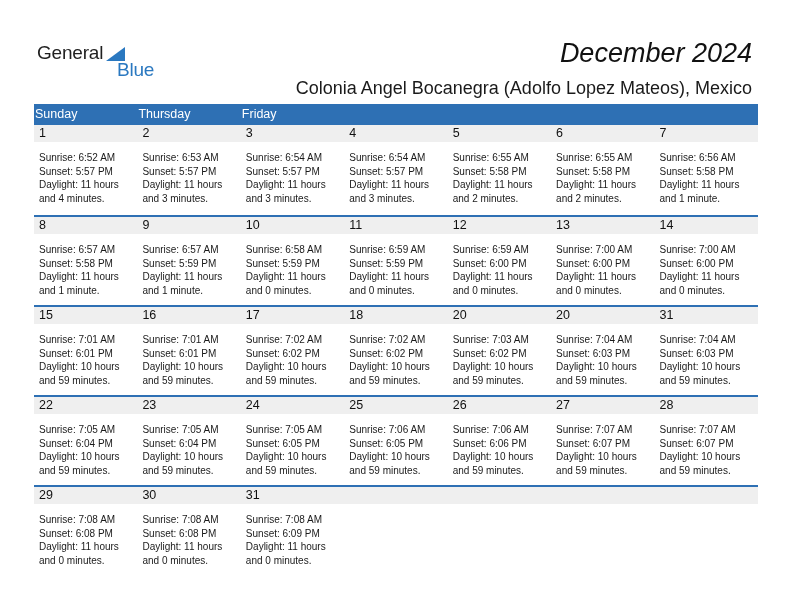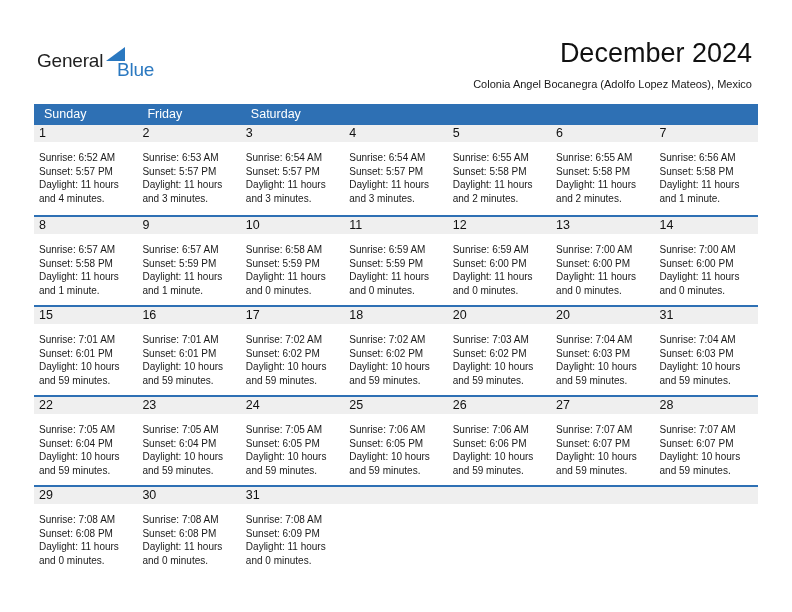--- a/index.html
+++ b/index.html
@@ -1,25 +1,25 @@
 <!DOCTYPE html>
 <html><head>
 <meta charset="utf-8">
 <style>
   html, body { margin: 0; padding: 0; background: #ffffff; }
   body { width: 792px; height: 612px; position: relative; overflow: hidden; font-family: "Liberation Sans", sans-serif; color: #1a1a1a; }
   .logo { position: absolute; left: 37px; top: 42px; width: 100px; height: 40px; }
-  .logo-general { position: absolute; left: 0; top: 8px; font-size: 19px; color: #1f1f1f; letter-spacing: -0.2px; }
+  .logo-general { position: absolute; left: 0; top: 0; font-size: 19px; color: #1f1f1f; letter-spacing: -0.2px; }
   .logo-blue { position: absolute; left: 52px; top: 17px; font-size: 19px; color: #2a78c0; letter-spacing: -0.2px; margin-left: 28px; }
   .logo-tri { position: absolute; left: 69px; top: 5px; width: 0; height: 0; border-left: 19px solid transparent; border-bottom: 14px solid #2a78c0; }
-  .title { position: absolute; right: 40px; top: 38px; font-size: 27px; color: #111; }
-  .subtitle { position: absolute; right: 40px; top: 78px; font-size: 11px; color: #1a1a1a; }
+  .title { position: absolute; right: 40px; top: 38px; font-size: 27px; color: #111; font-style: italic; }
+  .subtitle { position: absolute; right: 40px; top: 78px; font-size: 18px; color: #1a1a1a; }
   .calendar { position: absolute; left: 34px; top: 104px; width: 724px; }
   .head-row { display: flex; background: #2e70b4; height: 21px; }
-  .head-cell { width: 103.43px; box-sizing: border-box; padding-left: 10px; color: #ffffff; font-size: 12.5px; line-height: 21px; }
+  .head-cell { width: 103.43px; box-sizing: border-box; padding-left: 1px; color: #ffffff; font-size: 12.5px; line-height: 21px; }
   .week { border-top: 2px solid #2e70b4; height: 88px; position: relative; }
   .week.first { border-top: none; height: 90px; }
   .week-grid { display: flex; }
   .day { width: 103.43px; box-sizing: border-box; }
   .day-num-wrap { background: #efefef; height: 17px; padding-left: 5px; font-size: 12.5px; line-height: 17px; color: #111; }
   .day-body { padding-left: 5px; font-size: 10px; line-height: 13.5px; color: #1a1a1a; padding-top: 9px; }
   .day.empty .day-num-wrap { background: #efefef; }
 </style>
 </head>
 <body>
@@ -29,22 +29,22 @@
   <span class="logo-tri"></span>
   <span class="logo-blue">Blue</span>
 </div>
 
 <div class="title">December 2024</div>
 <div class="subtitle">Colonia Angel Bocanegra (Adolfo Lopez Mateos), Mexico</div>
 
 <div class="calendar">
   <div class="head-row">
     <div class="head-cell">Sunday</div>
+    <div class="head-cell">Thursday</div>
     <div class="head-cell">Friday</div>
-    <div class="head-cell">Saturday</div>
   </div>
   <div id="weeks">
       <div class="week first">
         <div class="week-grid">
           <div class="day">
             <div class="day-num-wrap">1</div>
             <div class="day-body">
               <div>Sunrise: 6:52 AM</div>
               <div>Sunset: 5:57 PM</div>
               <div>Daylight: 11 hours</div>

